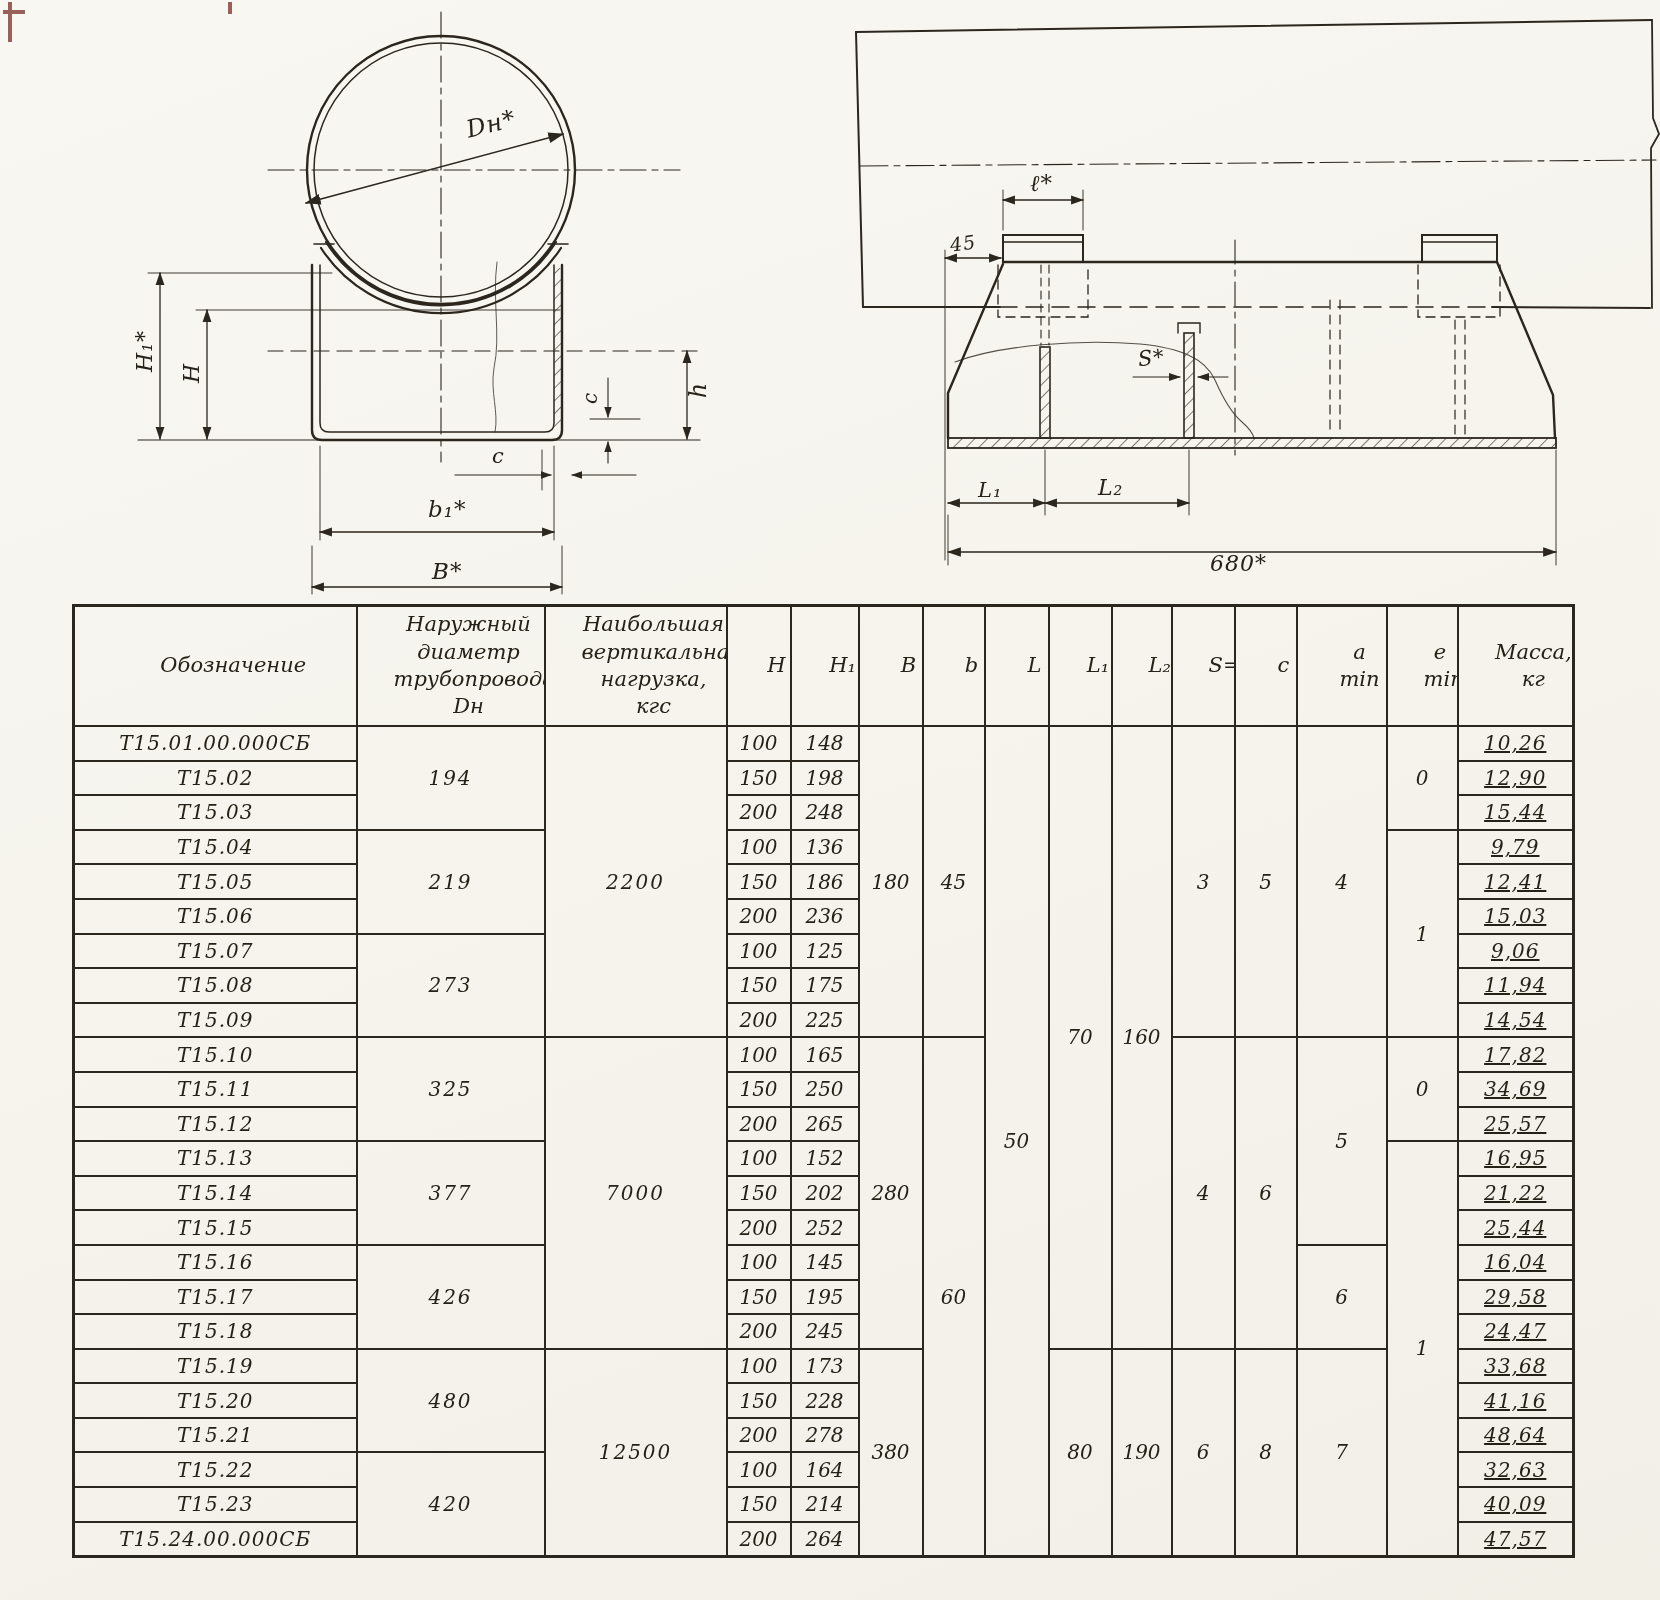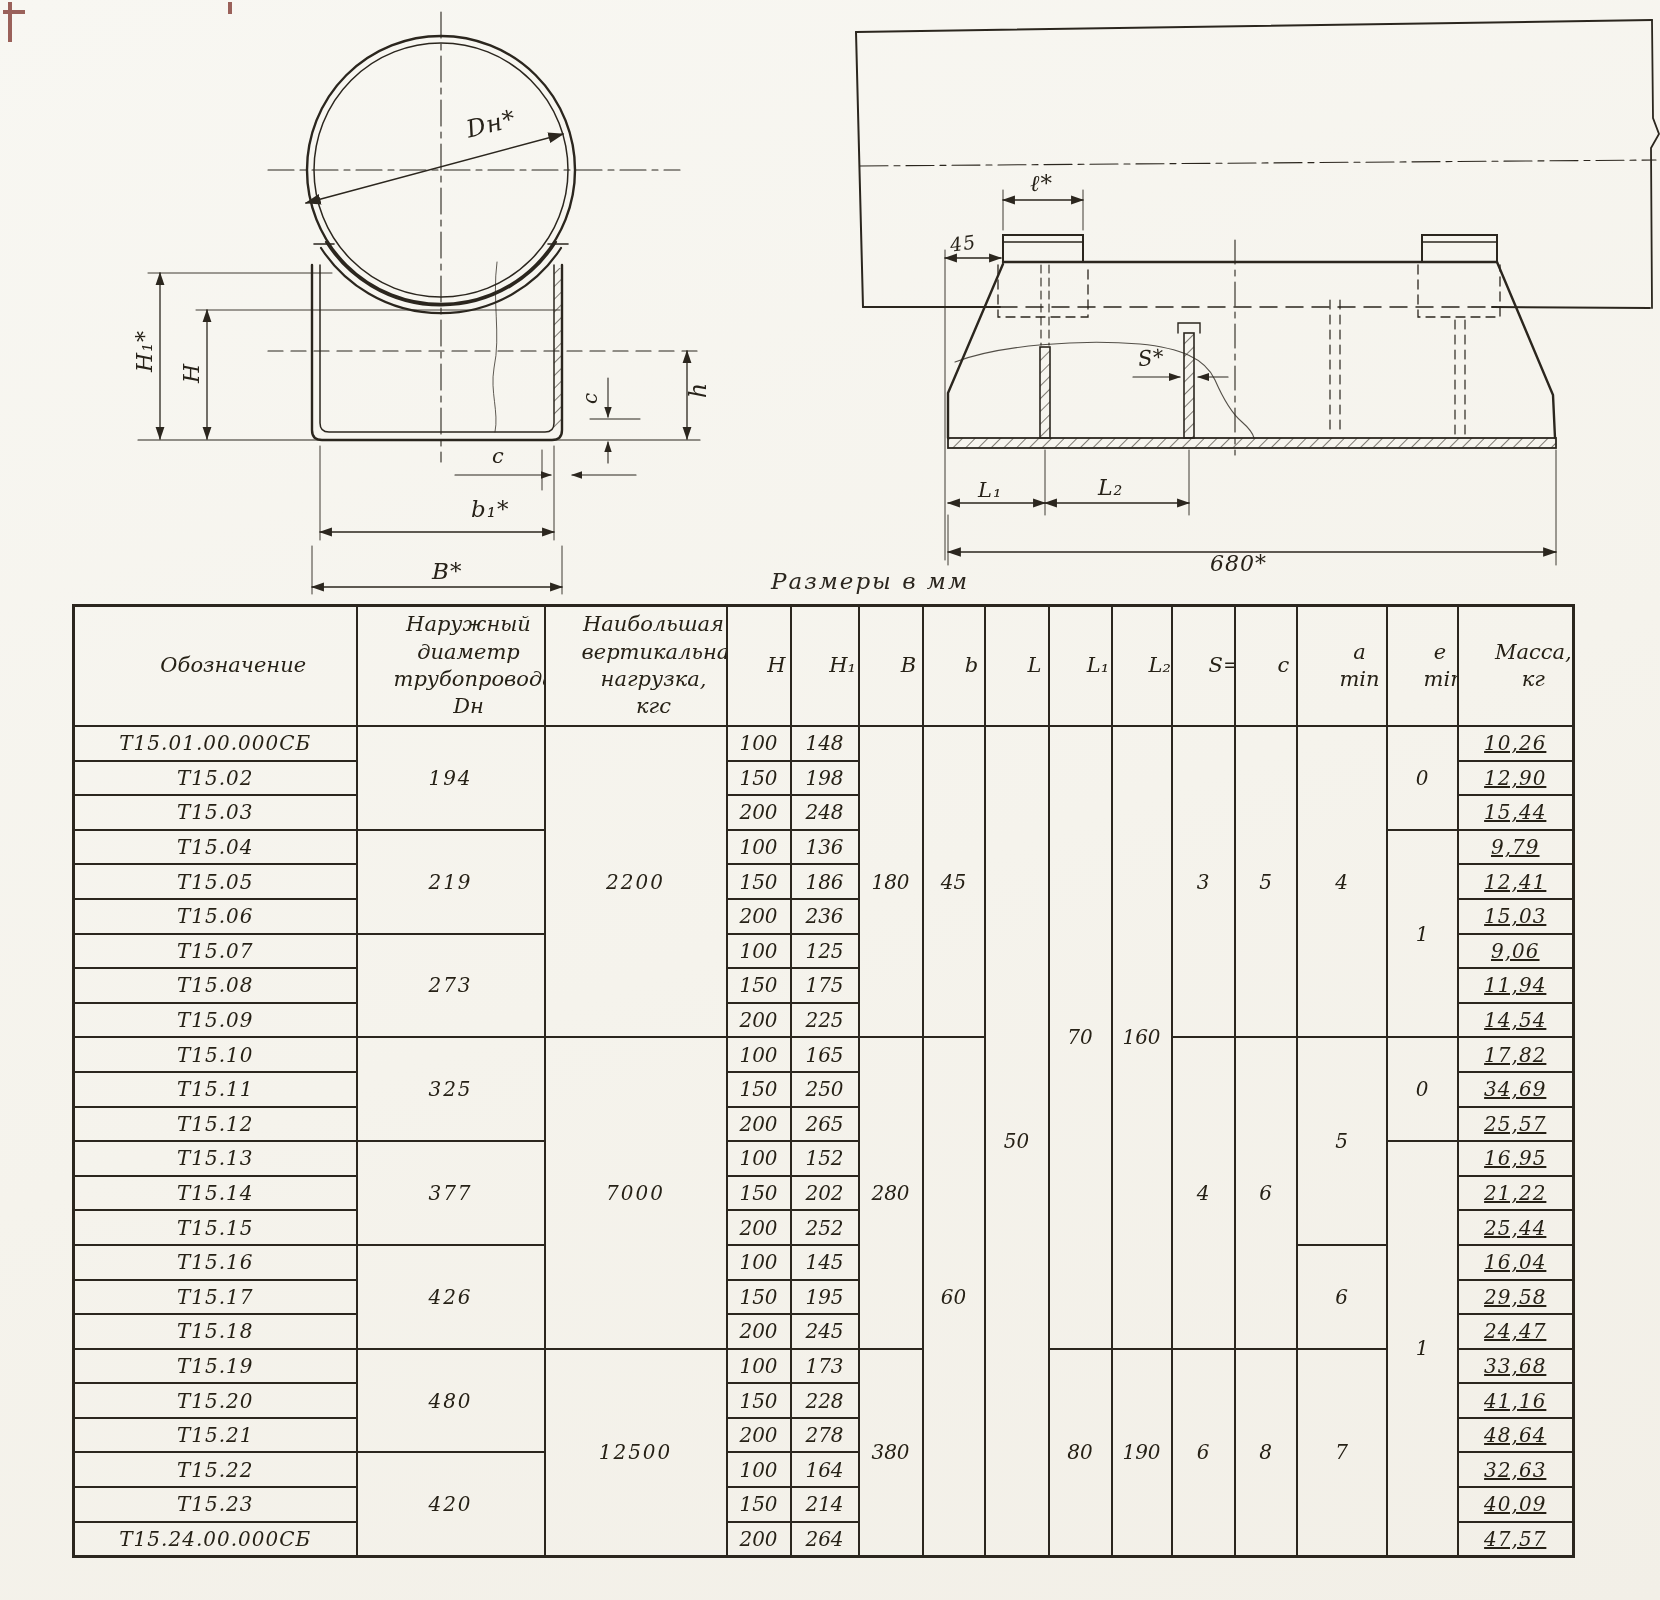--- a/index.html
+++ b/index.html
@@ -169,31 +169,30 @@
       <line x1="948" y1="552" x2="1556" y2="552" stroke-width="1.4" marker-start="url(#ar)" marker-end="url(#ar)"></line>
     </g>
   </svg>
 
   <div class="lbl" style="left:466px;top:112px;font-size:24px;transform:rotate(-14deg);">Dн*</div>
   <div class="lbl rot" style="left:124px;top:340px;font-size:22px;">Н₁*</div>
   <div class="lbl rot" style="left:182px;top:362px;font-size:22px;">Н</div>
   <div class="lbl rot" style="left:690px;top:378px;font-size:24px;">h</div>
   <div class="lbl rot" style="left:584px;top:388px;font-size:20px;">с</div>
   <div class="lbl" style="left:492px;top:446px;font-size:21px;">с</div>
-  <div class="lbl" style="left:428px;top:498px;font-size:23px;margin-left:43px;">b₁*</div>
+  <div class="lbl" style="left:428px;top:498px;font-size:23px;">b₁*</div>
   <div class="lbl" style="left:432px;top:560px;font-size:23px;">В*</div>
 
   <div class="lbl" style="left:1030px;top:172px;font-size:23px;">ℓ*</div>
   <div class="lbl" style="left:950px;top:234px;font-size:19px;transform:rotate(-8deg);">45</div>
   <div class="lbl" style="left:1138px;top:348px;font-size:21px;transform:rotate(-6deg);">S*</div>
   <div class="lbl" style="left:978px;top:480px;font-size:21px;">L₁</div>
   <div class="lbl" style="left:1098px;top:477px;font-size:22px;">L₂</div>
   <div class="lbl" style="left:1210px;top:522px;font-size:22px;margin-top:31px;">680*</div>
 
-  <div class="caption">Размеры в мм</div>
 
   <table class="dims">
     <colgroup>
       <col style="width:283px">
         <col style="width:188px">
         <col style="width:182px">
       <col style="width:64px">
         <col style="width:68px">
         <col style="width:64px">
       <col style="width:62px">

